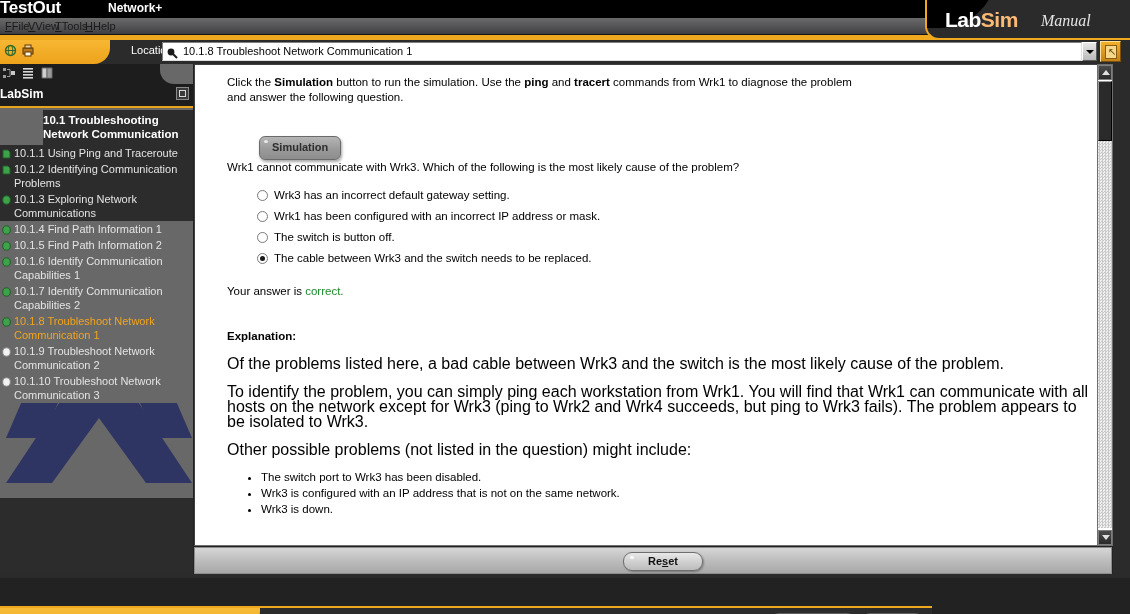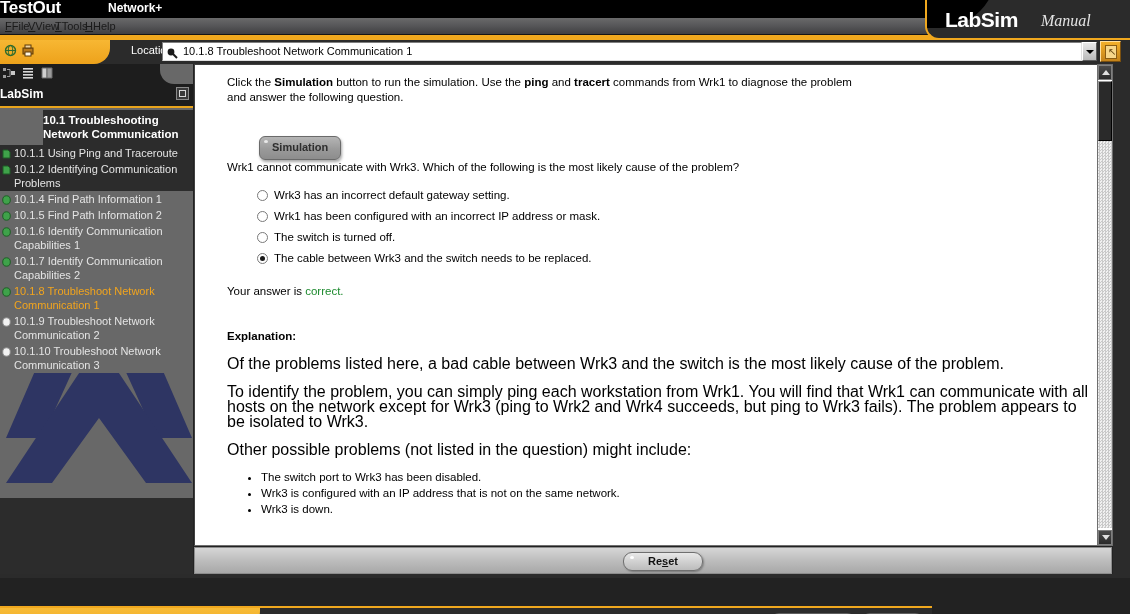--- a/index.html
+++ b/index.html
@@ -69,21 +69,21 @@
     border-left: 2px solid #f0a81e;
     border-bottom: 2px solid #f0a81e;
     border-bottom-left-radius: 14px;
     overflow: hidden;
   }
   .logo-text {
     position: absolute; left: 18px; top: 8px;
     font-size: 21px; font-weight: bold; letter-spacing: -0.5px;
   }
   .logo-lab { color: #ffffff; }
-  .logo-sim { color: #ffffff; margin-top: 20px; }
+  .logo-sim { color: #fdba74; margin-top: 20px; }
   .logo-manual {
     position: absolute; left: 114px; top: 12px;
     font-size: 16px; font-style: italic; color: #e4e4e4;
     font-family: "Liberation Serif", serif;
   }
   .logo-curve {
     position: absolute; left: -40px; top: -30px;
     width: 110px; height: 58px;
     background: #000000;
     border-bottom-right-radius: 60px;
@@ -506,20 +506,26 @@
               <path d="M1 1 h5 l2 2 v6 h-7 z" fill="#3fa24a" stroke="#1e5d26"></path>
             </svg></span>
         <span>10.1.1 Using Ping and Traceroute</span>
       </div>
       <div class="sb-item dark">
         <span class="sb-bullet"><svg width="9" height="10" viewBox="0 0 9 10">
               <path d="M1 1 h5 l2 2 v6 h-7 z" fill="#3fa24a" stroke="#1e5d26"></path>
             </svg></span>
         <span>10.1.2 Identifying Communication Problems</span>
       </div>
+      <div class="sb-item dark">
+        <span class="sb-bullet"><svg width="9" height="10" viewBox="0 0 9 10">
+              <ellipse cx="4.5" cy="5" rx="3.8" ry="4.2" fill="#3fa24a" stroke="#1e5d26"></ellipse>
+            </svg></span>
+        <span>10.1.3 Exploring Network Communications</span>
+      </div>
       <div class="sb-item light">
         <span class="sb-bullet"><svg width="9" height="10" viewBox="0 0 9 10">
               <ellipse cx="4.5" cy="5" rx="3.8" ry="4.2" fill="#3fa24a" stroke="#1e5d26"></ellipse>
             </svg></span>
         <span>10.1.4 Find Path Information 1</span>
       </div>
       <div class="sb-item light">
         <span class="sb-bullet"><svg width="9" height="10" viewBox="0 0 9 10">
               <ellipse cx="4.5" cy="5" rx="3.8" ry="4.2" fill="#3fa24a" stroke="#1e5d26"></ellipse>
             </svg></span>
@@ -578,21 +584,21 @@
         <div class="opt">
           <span class="radio"></span>
           <span>Wrk3 has an incorrect default gateway setting.</span>
         </div>
         <div class="opt">
           <span class="radio"></span>
           <span>Wrk1 has been configured with an incorrect IP address or mask.</span>
         </div>
         <div class="opt">
           <span class="radio"></span>
-          <span>The switch is turned off.</span>
+          <span>The switch is button off.</span>
         </div>
         <div class="opt">
           <span class="radio sel"></span>
           <span>The cable between Wrk3 and the switch needs to be replaced.</span>
         </div>
       </div>
 
       <div class="answer-line">
         <span>Your answer is </span><span class="ok">correct.</span>
       </div>

